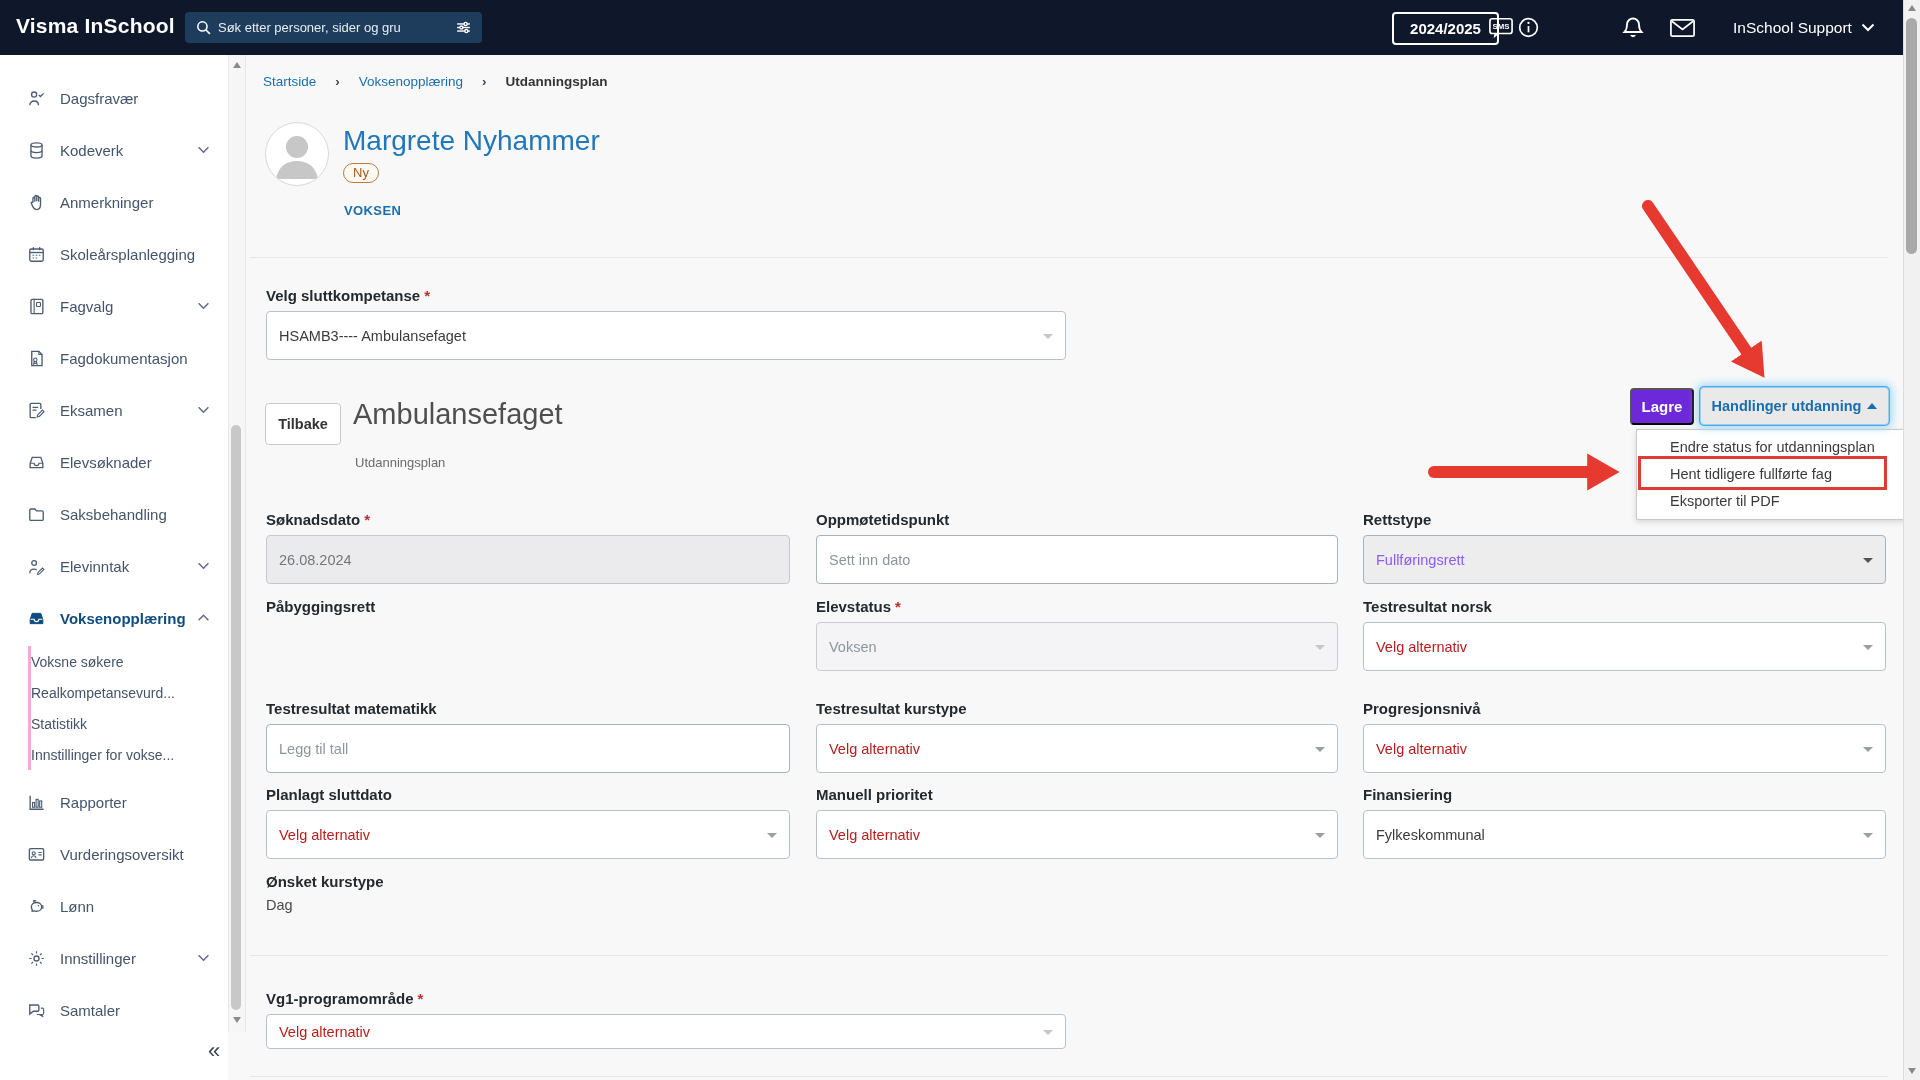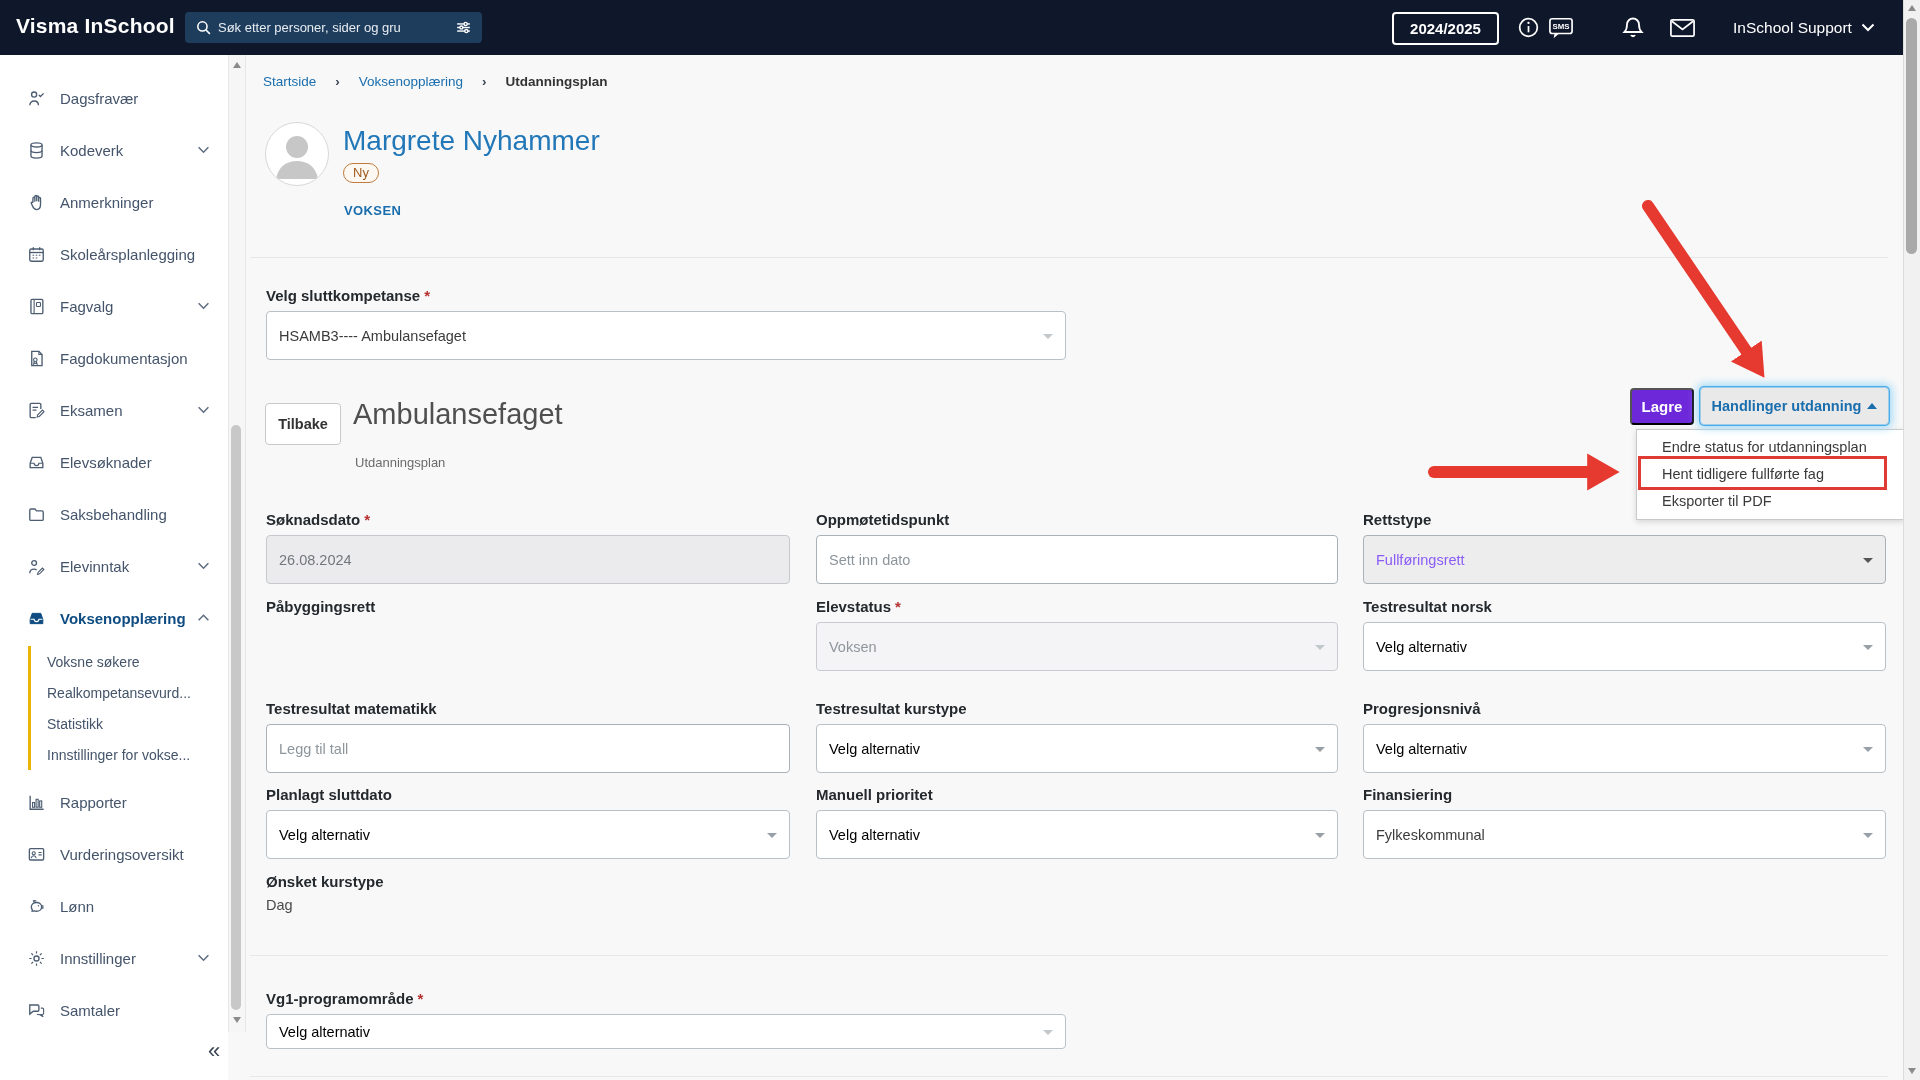--- a/index.html
+++ b/index.html
@@ -21,21 +21,21 @@
 
   
   .sidebar{position:absolute;left:0;top:55px;width:228px;height:1025px;background:#ffffff;z-index:10;}
   .snav{position:absolute;left:0;top:17px;width:228px;}
   .sitem{height:52px;display:flex;align-items:center;padding:0 10px 0 27px;color:#44546a;font-size:15px;cursor:pointer;}
   .sitem .ic{width:19px;height:19px;margin-right:14px;flex:0 0 auto;display:flex;align-items:center;color:#4c5d72;}
   .sitem .lbl{flex:1;white-space:nowrap;overflow:hidden;}
   .sitem .chev{color:#5d6d80;margin-right:8px;}
   .sitem.active{color:#0f4c81;font-weight:700;}
   .sitem.active .ic{color:#0f4c81;}
-  .ssub{margin:2px 0 6px 0;border-left:3px solid #eab308;margin-left:28px;padding-left:16px;}
+  .ssub{margin:2px 0 6px 0;border-left:3px solid #f9a8d4;margin-left:28px;}
   .ssubitem{height:31px;display:flex;align-items:center;color:#44546a;font-size:14px;cursor:pointer;white-space:nowrap;}
   .collapse{position:absolute;left:208px;top:983px;font-size:22px;color:#3c4654;cursor:pointer;}
 
   
   .sscroll{position:absolute;left:228px;top:55px;width:16px;height:977px;background:#f6f6f6;
     border-left:1px solid #e7e7e7;border-right:1px solid #e7e7e7;z-index:12;}
   .sscroll .thumb{position:absolute;left:2px;top:370px;width:10px;height:585px;background:#c8c8c8;border-radius:5px;}
   .mscroll{position:absolute;right:0;top:0;width:16px;height:1080px;background:#f1f1f1;border-left:1px solid #dcdcdc;z-index:40;}
   .mscroll .thumb{position:absolute;left:2px;top:18px;width:11px;height:236px;background:#a9a9a9;border-radius:6px;}
   .tri-up{width:0;height:0;border-left:4px solid transparent;border-right:4px solid transparent;border-bottom:6px solid #8a8a8a;position:absolute;left:4px;}
@@ -66,21 +66,21 @@
   .ctrl{position:relative;height:49px;border-radius:4px;font-size:14.5px;display:flex;align-items:center;
     padding:0 28px 0 12px;box-sizing:border-box;}
   .ctrl.inp{background:#fff;border:1px solid #a9b1b8;padding-right:12px;}
   .ctrl.inp input{border:none;outline:none;width:100%;font-size:14.5px;font-family:"Liberation Sans",sans-serif;
     color:#4a4a4a;background:transparent;padding:0;}
   .ctrl.inp input::placeholder{color:#8d959c;}
   .ctrl.dis-inp{background:#ebebee;border:1px solid #c5c9cd;padding-right:12px;}
   .ctrl.dis-inp input{border:none;outline:none;width:100%;font-size:14.5px;font-family:"Liberation Sans",sans-serif;
     color:#73777b;background:transparent;padding:0;}
   .ctrl.sel{background:#fff;border:1px solid #b9c0c6;cursor:pointer;}
-  .ctrl.sel .ph{color:#000000;text-align:center;}
+  .ctrl.sel .ph{color:#b91c1c;text-align:center;}
   .ctrl.sel .val{color:#3b3b3b;}
   .ctrl.dis-sel{background:#f4f4f6;border:1px solid #c8ccd1;color:#8f959b;}
   .ctrl.native{background:#ededee;border:1px solid #aab1b7;color:#8b5cf6;cursor:pointer;}
   .caret{position:absolute;right:12px;top:50%;margin-top:-2px;width:0;height:0;
     border-left:5px solid transparent;border-right:5px solid transparent;border-top:5px solid #98a0a7;}
   .caret.dark{border-top-color:#555;}
   .caret.light{border-top-color:#c2c7cc;}
   .plaintext{font-size:14.5px;color:#4a4a4a;margin-top:3px;}
 
   
@@ -89,21 +89,21 @@
   .plan-title{position:absolute;left:353px;top:398px;font-size:29px;color:#4f4f4f;}
   .plan-sub{position:absolute;left:355px;top:455px;font-size:13px;color:#6b6b6b;}
   .savebtn{position:absolute;left:1630px;top:388px;width:64px;height:37px;background:#6d28d9;color:#fff;
     font-size:15px;font-weight:700;border-radius:4px;display:flex;align-items:center;justify-content:center;cursor:pointer;}
   .actionsbtn{position:absolute;left:1700px;top:387px;width:189px;height:38px;background:#e9e9e9;
     border:1px solid #9fcdea;border-radius:4px;box-shadow:0 0 0 1px #49abe8,0 0 9px 3px #9ed9f7;
     color:#1a6eae;font-size:14.5px;font-weight:600;display:flex;align-items:center;justify-content:center;gap:6px;cursor:pointer;z-index:31;}
   .tri-up-b{width:0;height:0;border-left:5px solid transparent;border-right:5px solid transparent;border-bottom:6px solid #1a6eae;}
 
   .dropmenu{position:absolute;left:1636px;top:429px;width:251px;background:#fff;border:1px solid #c9c9c9;
-    box-shadow:0 2px 6px rgba(0,0,0,.14);padding:4px 8px;z-index:30;}
+    box-shadow:0 2px 6px rgba(0,0,0,.14);padding:4px 16px;z-index:30;}
   .dropitem{height:27px;line-height:27px;padding-left:17px;font-size:14.5px;color:#3a3a3a;cursor:pointer;white-space:nowrap;}
   .redbox{position:absolute;left:1638px;top:456px;width:243px;height:28px;border:3px solid #e03a34;z-index:62;}
 
   .annot{position:absolute;left:0;top:0;width:1920px;height:1080px;pointer-events:none;z-index:70;}
 </style>
 </head>
 <body>
 
 <div class="topbar">
   <div class="logo">Visma InSchool</div>
@@ -126,21 +126,21 @@
 
   <div class="yearbtn">2024/2025</div>
 
   <div class="nav-ico" style="left:1514px;width:28px;">
     <svg width="23" height="23" viewBox="0 0 24 24" fill="none" stroke="#fff" stroke-width="1.8">
         <circle cx="12" cy="12" r="9.2"></circle>
         <line x1="12" y1="10.5" x2="12" y2="17"></line>
         <circle cx="12" cy="7.2" r="1.2" fill="#fff" stroke="none"></circle>
       </svg>
   </div>
-  <div class="nav-ico" style="left:1546px;width:30px;">
+  <div class="nav-ico" style="left:1486px;width:30px;">
     <svg width="26" height="24" viewBox="0 0 28 26" fill="none" stroke="#fff" stroke-width="1.8">
         <rect x="2" y="3" width="24" height="16" rx="2.5"></rect>
         <path d="M7 19l-1 5 6-5z" fill="#fff" stroke="none"></path>
         <text x="14" y="14.5" text-anchor="middle" font-size="8.5" font-weight="bold" fill="#fff" stroke="none" font-family="Liberation Sans,sans-serif">SMS</text>
       </svg>
   </div>
   <div class="nav-ico" style="left:1618px;width:30px;">
     <svg width="24" height="25" viewBox="0 0 24 24" fill="none" stroke="#fff" stroke-width="1.8">
         <path d="M12 3a6 6 0 016 6c0 5 1.5 6.5 2.5 7.5H3.5C4.5 15.5 6 14 6 9a6 6 0 016-6z"></path>
         <path d="M10 19.5a2.2 2.2 0 004 0" fill="#fff"></path>

